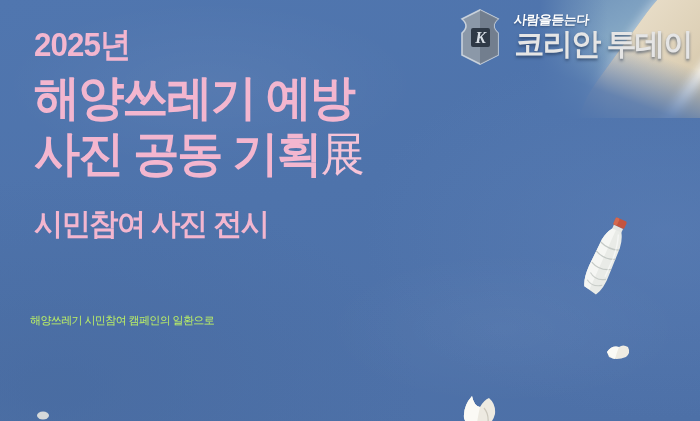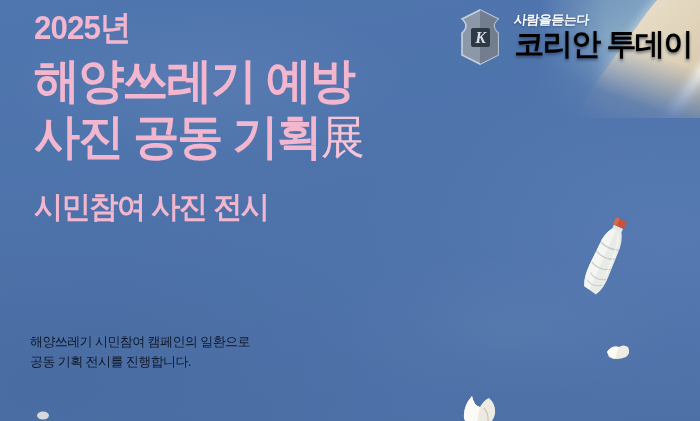--- a/index.html
+++ b/index.html
@@ -122,30 +122,30 @@
     font-weight: 700;
     color: #ffffff;
     letter-spacing: -0.5px;
     text-shadow: 0 1px 2px rgba(30,50,80,0.55);
     margin-bottom: 3px;
     transform: skewX(-6deg);
   }
   .logo-name {
     font-size: 30px;
     font-weight: 700;
-    color: #000000;
+    color: #e5e5e5;
     letter-spacing: -1.5px;
     text-shadow: 0 2px 3px rgba(30,50,80,0.6);
   }
 
   
   .headline {
     position: absolute;
     left: 34px;
-    top: 10px;
+    top: 27px;
     z-index: 5;
   }
   .t-year {
     font-size: 34px;
     font-weight: 700;
     color: #f3b6cf;
     letter-spacing: -1px;
     line-height: 1;
     margin-bottom: 10px;
     transform: scaleX(0.92);
@@ -178,24 +178,24 @@
     line-height: 1;
     transform: scaleX(0.97);
     transform-origin: left center;
     white-space: nowrap;
   }
 
   
   .body-copy {
     position: absolute;
     left: 30px;
-    top: 332px;
+    top: 312px;
     z-index: 5;
-    color: #0f172a;
-    font-size: 13px;
+    color: #bef264;
+    font-size: 11px;
     line-height: 1.52;
     letter-spacing: -0.6px;
   }
   .body-copy .ln { white-space: nowrap; }
   .body-copy .b { font-weight: 700; }
 
   
   .bottle {
     position: absolute;
     left: 588px;
@@ -249,21 +249,20 @@
 
   <div class="headline">
     <div class="t-year">2025년</div>
     <div class="t-main1">해양쓰레기 예방</div>
     <div class="t-main2"><span>사진 공동 기획</span><span class="t-han">展</span></div>
     <div class="t-sub">시민참여 사진 전시</div>
   </div>
 
   <div class="body-copy">
     <div class="ln">해양쓰레기 시민참여 캠페인의 일환으로</div>
-    <div class="ln">공동 기획 전시를 진행합니다.</div>
   </div>
 
   <div class="bottle">
     <svg viewBox="0 0 34 84" width="34" height="84" aria-hidden="true">
       <rect x="11" y="1" width="12" height="8" rx="1.6" fill="#c4543f"></rect>
       <rect x="11" y="1" width="4" height="8" rx="1.6" fill="#d4694f"></rect>
       <rect x="12" y="9" width="10" height="5" fill="#e4e6e3"></rect>
       <path d="M12 13 Q8 19 7 27 L6 56 Q6 70 10 77 L24 80 Q29 71 28 57 L27 28 Q26 19 22 13 Z" fill="#e9ebe7"></path>
       <path d="M12 13 Q8 19 7 27 L6 56 Q6 70 10 77 L16 78 L16 13 Z" fill="#f5f6f3"></path>
       <path d="M7 30 Q17 34 27 30 M6.5 40 Q17 45 27.5 40 M7 52 Q17 57 27.5 51" stroke="#b9bfbb" stroke-width="1.2" fill="none" opacity=".8"></path>

